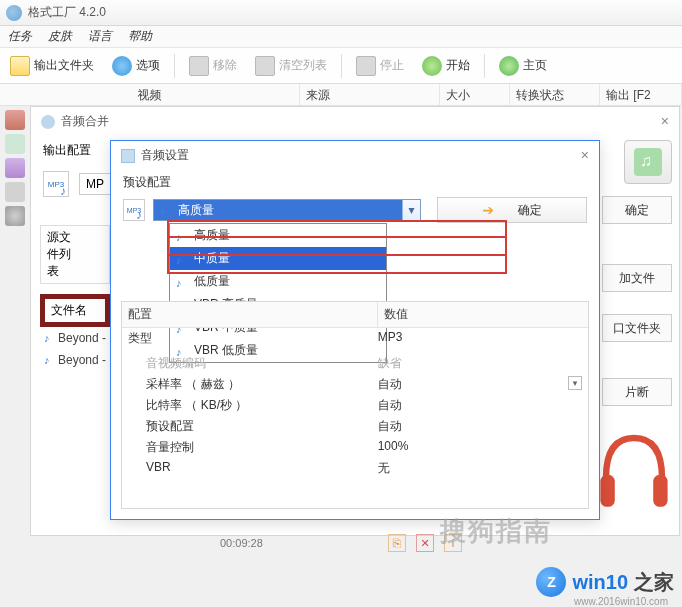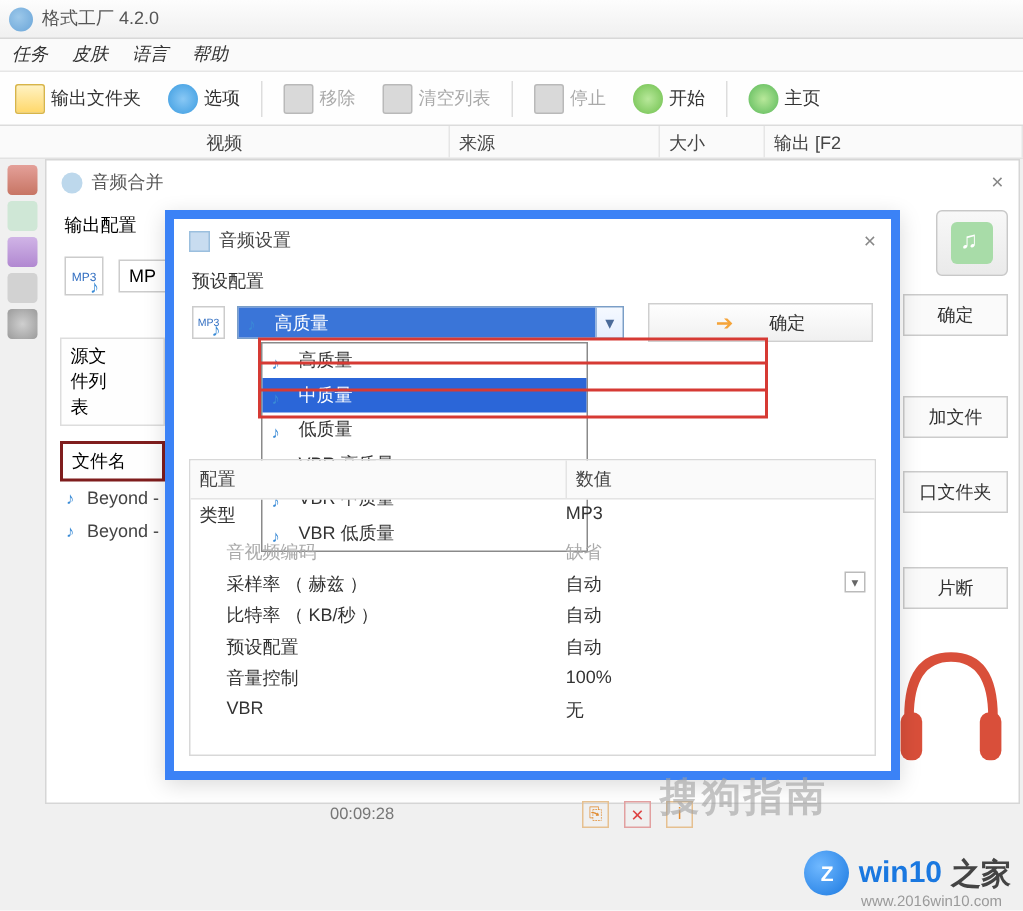--- a/index.html
+++ b/index.html
@@ -43,41 +43,41 @@
   .merge-modal .mm-title { display:flex; align-items:center; padding:6px 10px; color:#555;}
   .merge-modal .mm-title .dot{width:14px;height:14px;background:#bdd8ec;border-radius:50%;margin-right:6px;}
   .merge-modal .close-x{position:absolute;right:10px;top:6px;color:#888;font-size:14px;}
   .out-conf-row{ display:flex; align-items:center; gap:10px; padding:6px 12px;}
   .mp3-ico{width:26px;height:26px;background:#fff;border:1px solid #ccc;display:flex;align-items:center;justify-content:center;font-size:8px;color:#3470c2;position:relative;}
   .mp3-ico:after{content:"♪";position:absolute;right:2px;bottom:-2px;color:#3a8bd6;font-size:12px;}
   .mp-box{border:1px solid #ccc;background:#fff;padding:3px 6px;}
   
   .srclist{ position:absolute; left:40px; top:225px; width:70px;}
   .srclist .sl-head{border:1px solid #ddd; padding:3px 30px 3px 6px; background:#fefefe;}
-  .srclist .sl-head2{border:2px solid #7f1d1d; padding:3px 6px; background:#fefefe; margin-top:10px;}
+  .srclist .sl-head2{border:5px solid #7f1d1d; padding:3px 6px; background:#fefefe; margin-top:10px;}
   .srclist .sl-row{padding:4px 0 4px 4px; color:#444;}
   .note-ico{display:inline-block;width:12px;height:12px; margin-right:2px;}
   .note-ico:before{content:"♪";color:#3a8bd6;font-size:11px;}
 
   
   .music-btn{position:absolute;right:10px;top:140px;width:48px;height:44px;background:linear-gradient(#f8f8f8,#eaeaea);border:1px solid #c8c8c8;border-radius:4px;display:flex;align-items:center;justify-content:center;}
   .music-btn span{width:28px;height:28px;background:#a8dca8;border-radius:4px;position:relative;}
   .music-btn span:before{content:"♫";position:absolute;left:6px;top:4px;color:#fff;font-size:16px;}
   
   .right-btn{position:absolute;right:10px;width:70px;height:28px;border:1px solid #ccc;background:#fafafa;display:flex;align-items:center;justify-content:center;color:#333;}
   .rb1{top:196px;}
   .rb2{top:264px;}
   .rb3{top:314px;}
   .rb4{top:378px;}
   
   .headphones{position:absolute;right:8px;top:420px;width:80px;height:100px;}
   .headphones svg{width:100%;height:100%;}
 
   
-  .settings-dlg{position:absolute;left:110px;top:140px;width:490px;height:380px;background:#fff;border:6px solid #3b82f6;box-shadow:0 3px 14px rgba(0,0,0,.15);}
+  .settings-dlg{position:absolute;left:110px;top:140px;width:490px;height:380px;background:#fff;border:1px solid #3b82f6;box-shadow:0 3px 14px rgba(0,0,0,.15);}
   .settings-dlg .sd-title{display:flex;align-items:center;padding:6px 10px;color:#444;}
   .settings-dlg .sd-title .sdi{width:14px;height:14px;background:#c8dcf0;border:1px solid #9bbfde;margin-right:6px;}
   .settings-dlg .sd-close{position:absolute;right:10px;top:6px;color:#888;font-size:14px;cursor:pointer;}
   .settings-dlg .preset-label{padding:4px 12px;color:#333;}
   .preset-row{display:flex;align-items:center;gap:8px;padding:2px 12px;}
   .combo{flex:1;height:22px;border:1px solid #7a9ec7;background:linear-gradient(#f5f9ff,#e5efff);display:flex;align-items:center;position:relative;}
   .combo .sel{flex:1;padding:0 6px;display:flex;align-items:center;gap:4px;background:#3a75d8;color:#fff;height:100%;}
   .combo .arrow{width:18px;height:100%;display:flex;align-items:center;justify-content:center;border-left:1px solid #9ab6da;color:#4a6b9a;}
   .ok-btn{width:150px;height:26px;border:1px solid #cfcfcf;background:linear-gradient(#fefefe,#f0f0f0);display:flex;align-items:center;justify-content:center;gap:24px;color:#333;margin-left:8px;}
   .ok-btn .arr{color:#f5a43a;font-size:14px;}
@@ -163,20 +163,21 @@
   <div class="tbtn">
       <span class="ico ico-home"></span>
       <span>主页</span>
     </div>
 </div>
 
 <div class="columns">
   <div class="col-video">视频</div>
   <div class="col-source">来源</div>
   <div class="col-size">大小</div>
+  <div class="col-status">转换状态</div>
   <div class="col-output">输出 [F2</div>
 </div>
 
 <div class="leftstrip">
   <div class="ls-film"></div>
   <div class="ls-note"></div>
   <div class="ls-img"></div>
   <div class="ls-bars"></div>
   <div class="ls-gear"></div>
 </div>

